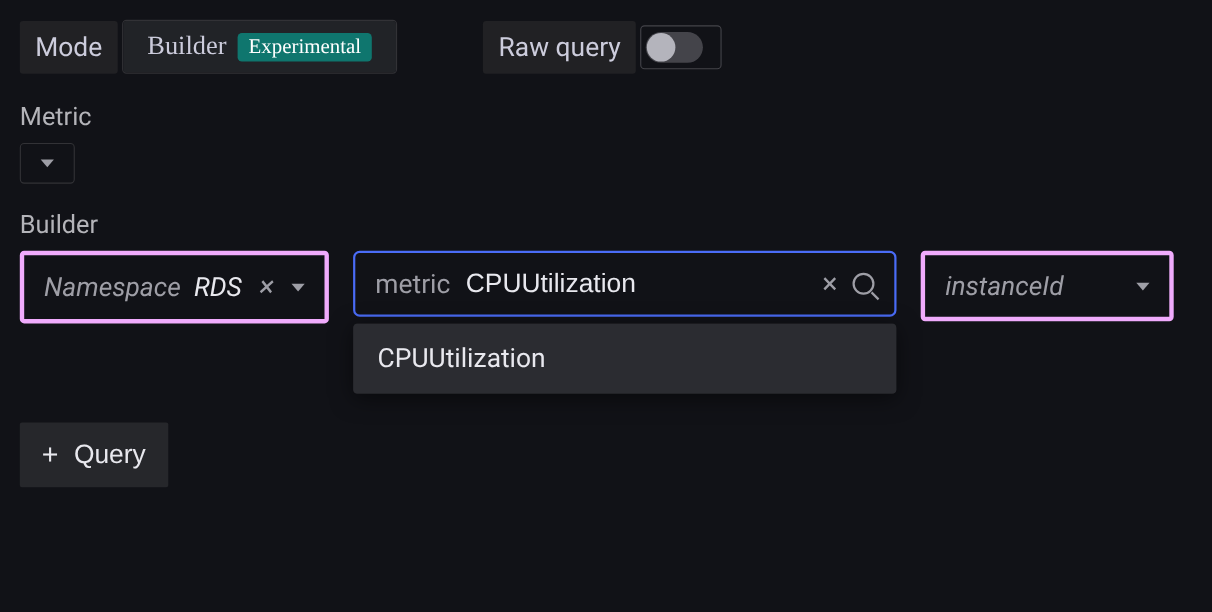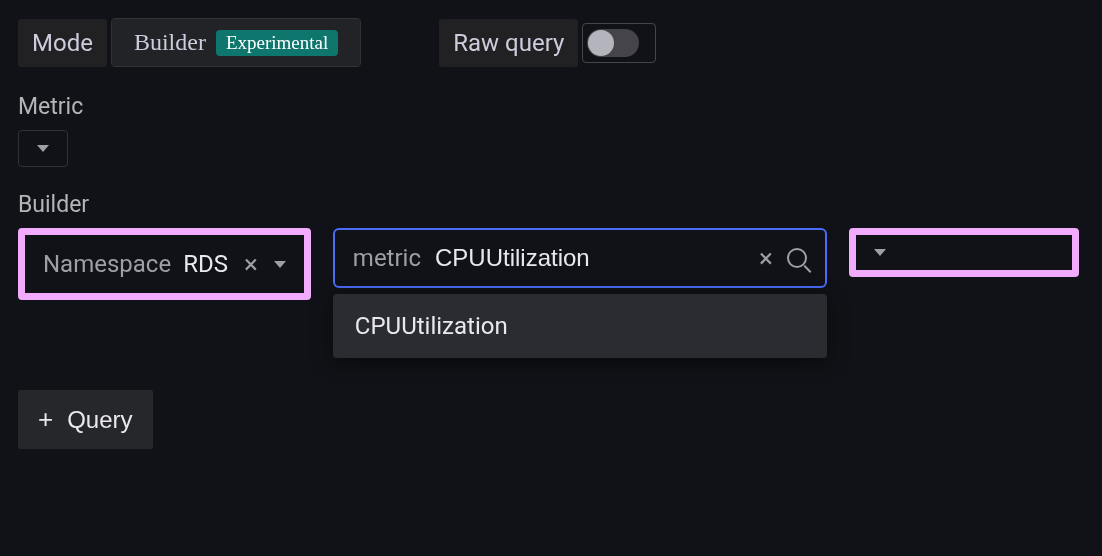--- a/index.html
+++ b/index.html
@@ -121,29 +121,30 @@
     }
     .metric-section {
       margin-bottom: 24px;
     }
     .payload-row {
       display: flex;
       gap: 22px;
       align-items: flex-start;
     }
     .pill {
-      border: 7px solid #f0abfc;
+      border: 4px solid #f0abfc;
       background: #111217;
       border-radius: 4px;
       padding: 14px 18px;
       display: inline-flex;
       align-items: center;
       gap: 12px;
       color: #ccccdc;
       font-size: 24px;
+      font-style: italic;
     }
     .pill-key {
       color: #9e9ea6;
     }
     .pill-val {
       color: #e8e8ee;
     }
     .pill-x {
       color: #9e9ea6;
       font-size: 26px;
@@ -283,20 +284,21 @@
       <input type="text" class="combo-input" value="CPUUtilization" style="">
       <span class="pill-x">×</span>
       <span class="search-icon"></span>
     </div>
     <div class="dropdown">
       <div class="dropdown-item hl">CPUUtilization</div>
     </div>
   </div>
 
   <div class="pill instance-pill">
+    <span class="pill-key">instanceId</span>
     <span class="chevron-down"></span>
   </div>
 </div>
 
 <button class="add-query">
   <span class="plus">+</span>
   <span>Query</span>
 </button>
 
 

